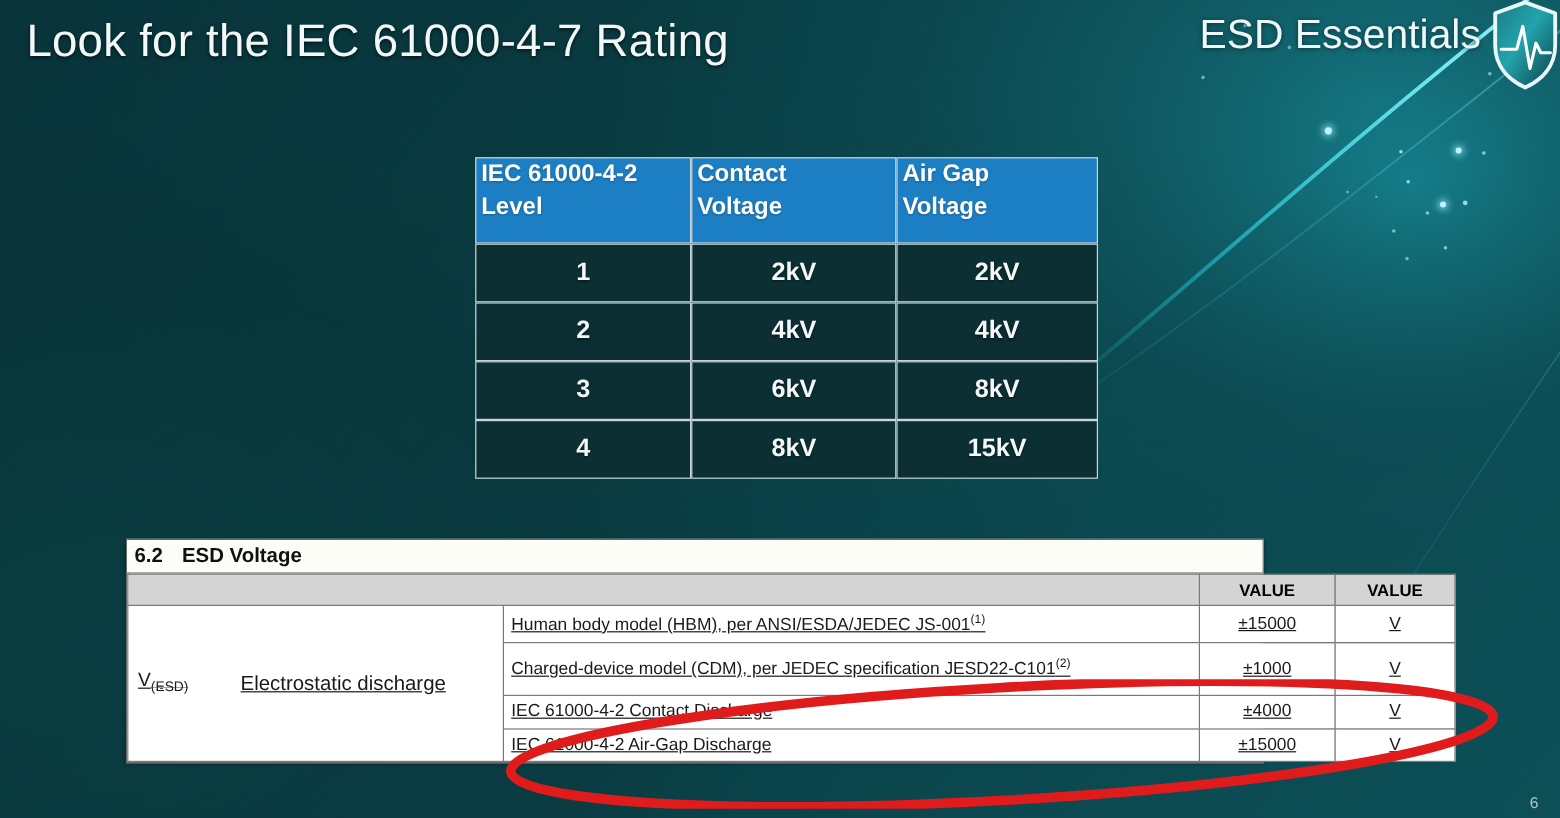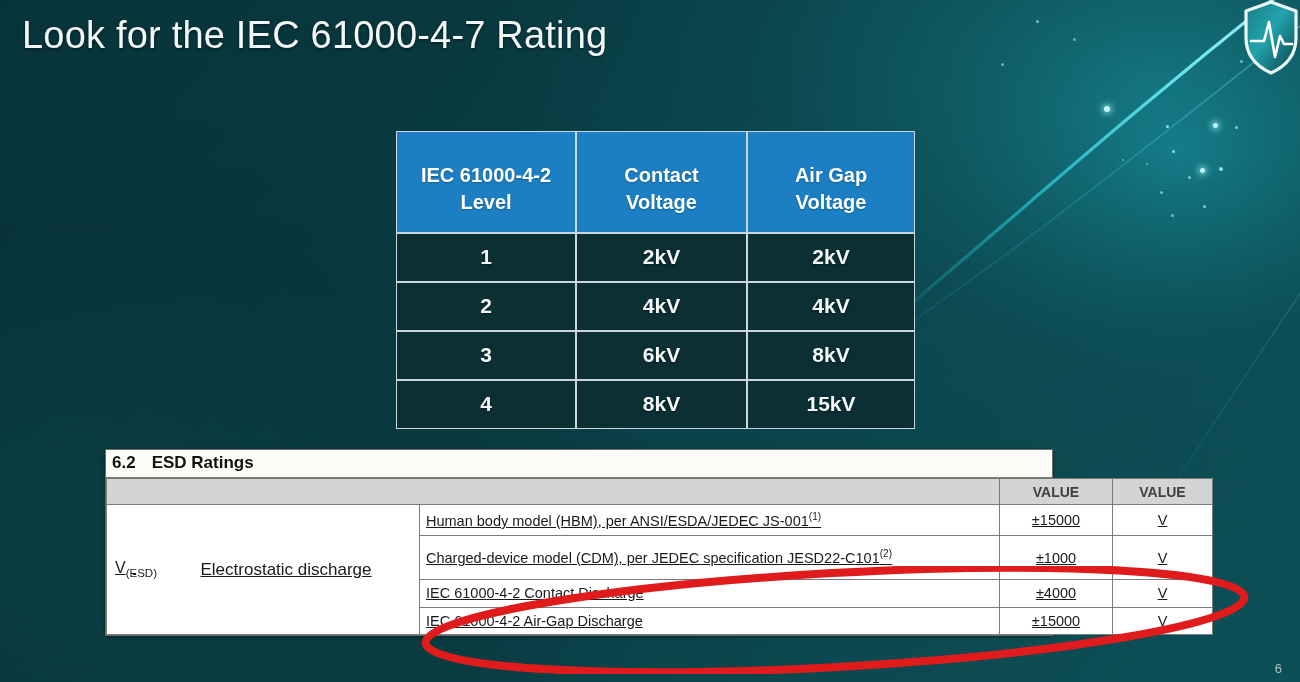--- a/index.html
+++ b/index.html
@@ -84,22 +84,22 @@
     border-collapse: separate;
     border-spacing: 0;
     table-layout: fixed;
   }
   .iec-table th {
     background: #1c7fc4;
     color: #ffffff;
     font-size: 20px;
     font-weight: bold;
     line-height: 1.35;
-    padding: 30px 4px 16px;
-    text-align: center;
+    padding: 0 4px 16px;
+    text-align: left;
     border: 1px solid #c9d7dc;
     text-shadow: 0 1px 2px rgba(0,0,0,0.28);
   }
   .iec-table td {
     background: #0b2f33;
     color: #f4f8f9;
     font-size: 21px;
     font-weight: bold;
     text-align: center;
     padding: 11px 4px 12px;
@@ -141,21 +141,21 @@
   .ds-table col.d2 { width: 225px; }
   .ds-table col.d3 { width: 580px; }
   .ds-table col.d4 { width: 113px; }
   .ds-table col.d5 { width: 100px; }
 
   .ds-table th {
     background: #d4d4d4;
     border: 1px solid #7a7a7a;
     font-size: 14px;
     font-weight: bold;
-    color: #404040;
+    color: #000000;
     text-align: center;
     padding: 4px 3px;
     height: 26px;
   }
   .ds-table th.blank { background: #d4d4d4; border-right: none; }
   .ds-table th.blank2 { background: #d4d4d4; border-left: none; border-right: none; }
   .ds-table th.blank3 { background: #d4d4d4; border-left: none; }
 
   .ds-table td {
     border: 1px solid #7a7a7a;
@@ -250,20 +250,23 @@
   <div class="spark" style="left:1203px;top:205px;width:3px;height:3px;opacity:.7"></div>
   <div class="spark" style="left:1171px;top:214px;width:3px;height:3px;opacity:.55"></div>
   <div class="spark" style="left:1146px;top:163px;width:2px;height:2px;opacity:.5"></div>
   <div class="spark" style="left:1036px;top:20px;width:3px;height:3px;opacity:.6"></div>
   <div class="spark" style="left:1073px;top:38px;width:3px;height:3px;opacity:.5"></div>
   <div class="spark" style="left:1001px;top:63px;width:3px;height:3px;opacity:.55"></div>
   <div class="spark" style="left:1240px;top:60px;width:3px;height:3px;opacity:.6"></div>
 
   <div class="slide-title">Look for the IEC 61000-4-7 Rating</div>
 
+  <div class="brand">
+    <span class="brand-text">ESD Essentials</span>
+  </div>
   <svg class="brand-shield" viewBox="0 0 58 76">
     <defs>
       <linearGradient id="shieldGrad" x1="0%" y1="0%" x2="100%" y2="100%">
         <stop offset="0%" stop-color="#1a7d86"></stop>
         <stop offset="45%" stop-color="#23a3ad"></stop>
         <stop offset="100%" stop-color="#0b3f46"></stop>
       </linearGradient>
     </defs>
     <path d="M29 2 L54 11 L54 38 C54 56 42 67 29 73 C16 67 4 56 4 38 L4 11 Z" fill="url(#shieldGrad)" stroke="#e9f7f8" stroke-width="3.2" stroke-linejoin="round"></path>
     <path d="M9 41 L22 41 L27 22 L33 57 L38 36 L42 44 L50 44" fill="none" stroke="#ffffff" stroke-width="2.6" stroke-linecap="round" stroke-linejoin="round"></path>
@@ -311,21 +314,21 @@
         <td>4</td>
         <td>8kV</td>
         <td>15kV</td>
       </tr>
     </tbody>
   </table>
 
   <div class="datasheet">
     <div class="ds-section">
       <span>6.2</span>
-      <span>ESD Ratings</span>
+      <span>ESD Voltage</span>
     </div>
     <table class="ds-table">
       <colgroup>
           <col class="d1">
           <col class="d2">
           <col class="d3">
           <col class="d4">
           <col class="d5">
         </colgroup>
       <thead>

